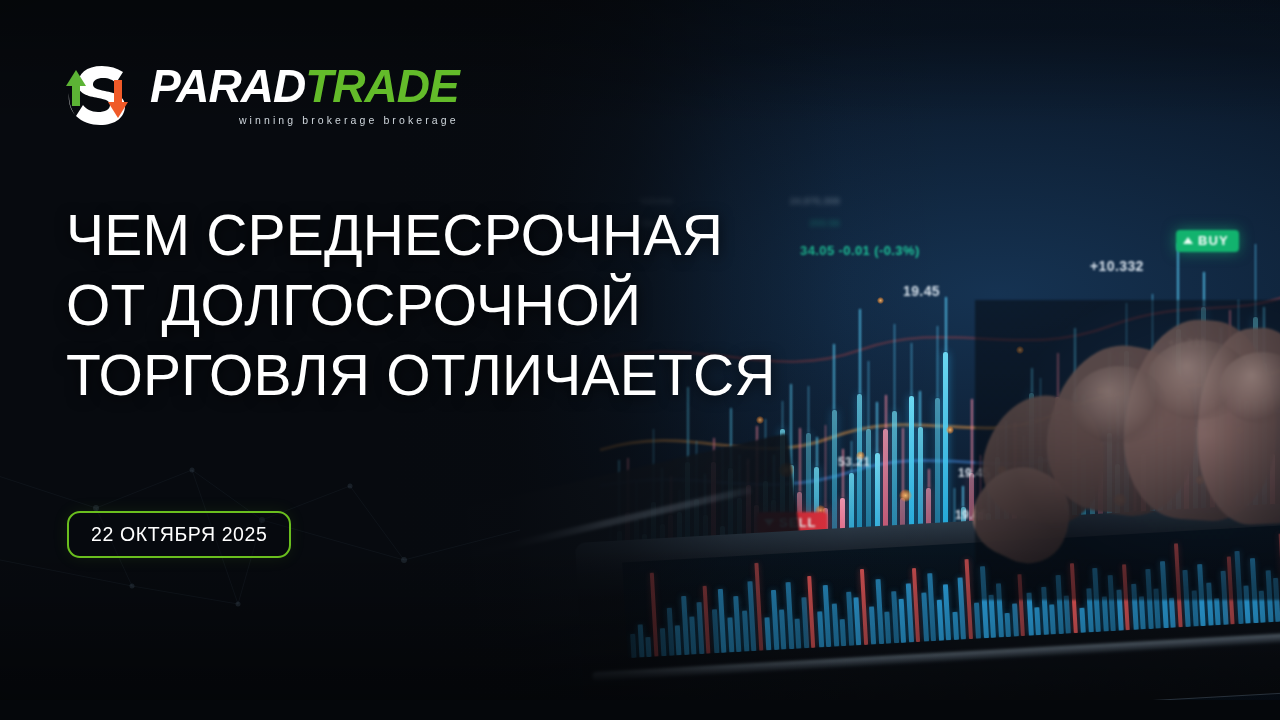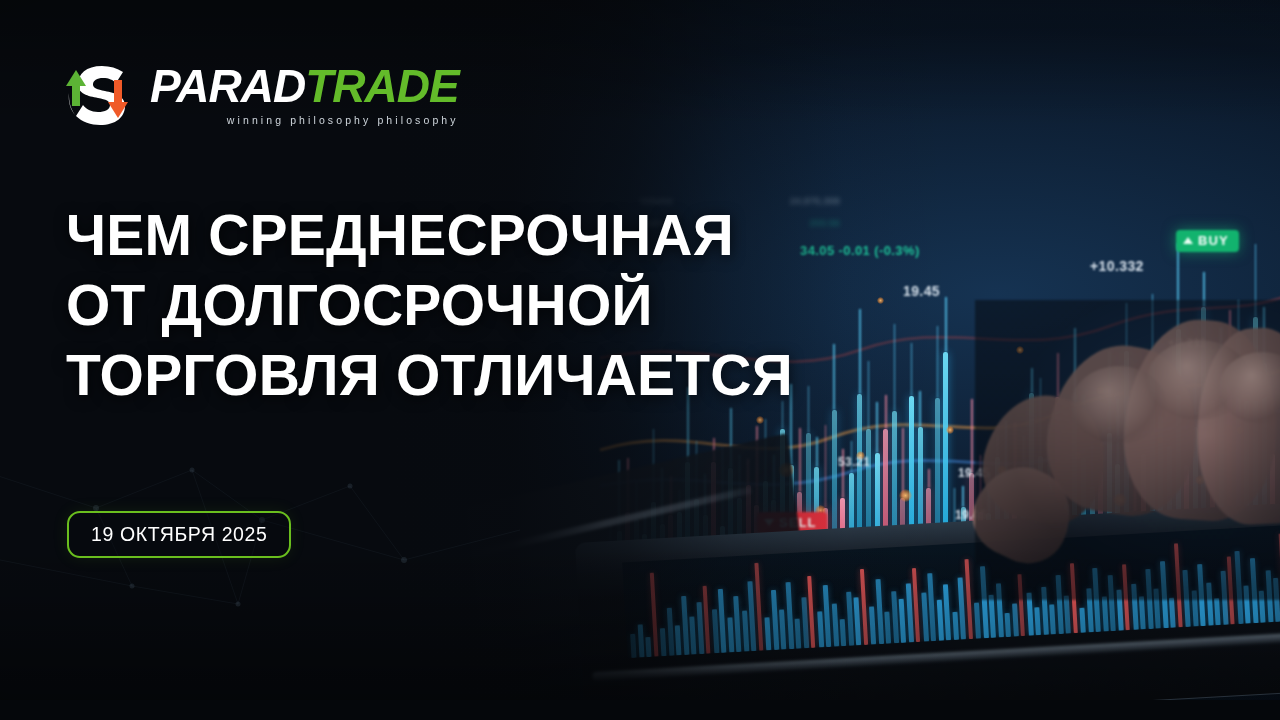--- a/index.html
+++ b/index.html
@@ -163,21 +163,21 @@
   }
   .logo-word .w1 { color:#ffffff; }
   .logo-word .w2 { color:#63bb2a; }
   .logo-tag {
     margin-top:5px; font-size:10.5px; letter-spacing:3.1px; color:#cfd6dc;
     font-weight:400; text-align:right;
   }
 
   .headline {
     position:absolute; left:66px; top:200px; width:770px;
-    color:#ffffff; font-weight:700; font-size:57px; line-height:70px;
+    color:#ffffff; font-weight:400; font-size:57px; line-height:70px;
     letter-spacing:.2px; text-transform:uppercase;
     font-family:"Liberation Sans", sans-serif;
     text-shadow:0 2px 14px rgba(0,0,0,.75);
   }
   .headline .hl { display:block; white-space:nowrap; }
 
   .author {
     position:absolute; left:67px; top:447px;
     color:#ffffff; font-size:29px; font-weight:700; letter-spacing:.2px;
     text-shadow:0 2px 10px rgba(0,0,0,.7);
@@ -554,26 +554,26 @@
       <svg class="logo-mark" viewBox="0 0 80 70">
         <path d="M42 8 C26 8 18 16 18 26 C18 36 28 38 38 40 C46 41.5 50 43 50 47 C50 51.5 45 54 38 54 C31 54 26 51 23 47 L16 58 C22 64 31 67 40 67 C56 67 65 59 65 48 C65 38 55 35 45 33 C37 31.5 33 30 33 26.5 C33 22.5 37 20 43 20 C49 20 53 22 56 25 L63 14 C57 10 50 8 42 8 Z" fill="#ffffff"></path>
         <path d="M16 58 C10 52 8 43 9 35 L9 35 C8.6 44 11 52 16 58 Z" fill="#ffffff" opacity=".85"></path>
         <path d="M6 28 L16 12 L26 28 L20 28 L20 48 L12 48 L12 28 Z" fill="#5cb335"></path>
         <path d="M54 22 L62 22 L62 44 L68 44 L58 60 L48 44 L54 44 Z" fill="#f05a28"></path>
       </svg>
       <div class="logo-text">
         <div class="logo-word">
           <span class="w1">PARAD</span><span class="w2">TRADE</span>
         </div>
-        <div class="logo-tag">winning philosophy philosophy</div>
+        <div class="logo-tag">winning brokerage brokerage</div>
       </div>
     </div>
 
     <h1 class="headline">
       <span class="hl">ЧЕМ СРЕДНЕСРОЧНАЯ</span>
       <span class="hl">ОТ ДОЛГОСРОЧНОЙ</span>
       <span class="hl">ТОРГОВЛЯ ОТЛИЧАЕТСЯ</span>
     </h1>
 
 
-    <div class="date-badge">19 ОКТЯБРЯ 2025</div>
+    <div class="date-badge">22 ОКТЯБРЯ 2025</div>
   </div>
 </div>
 
 </body></html>

